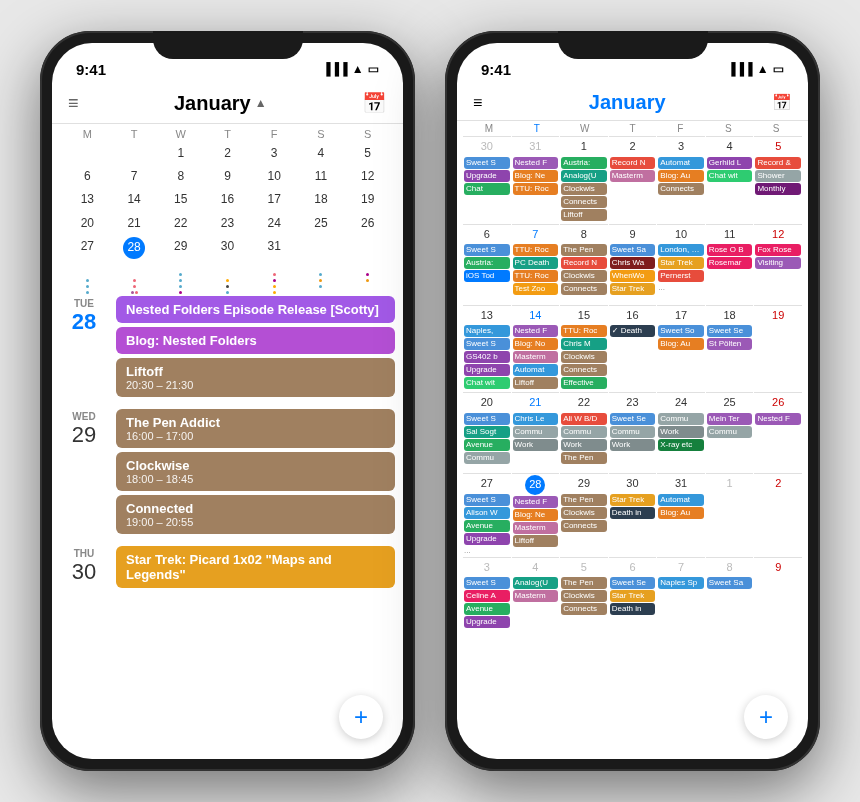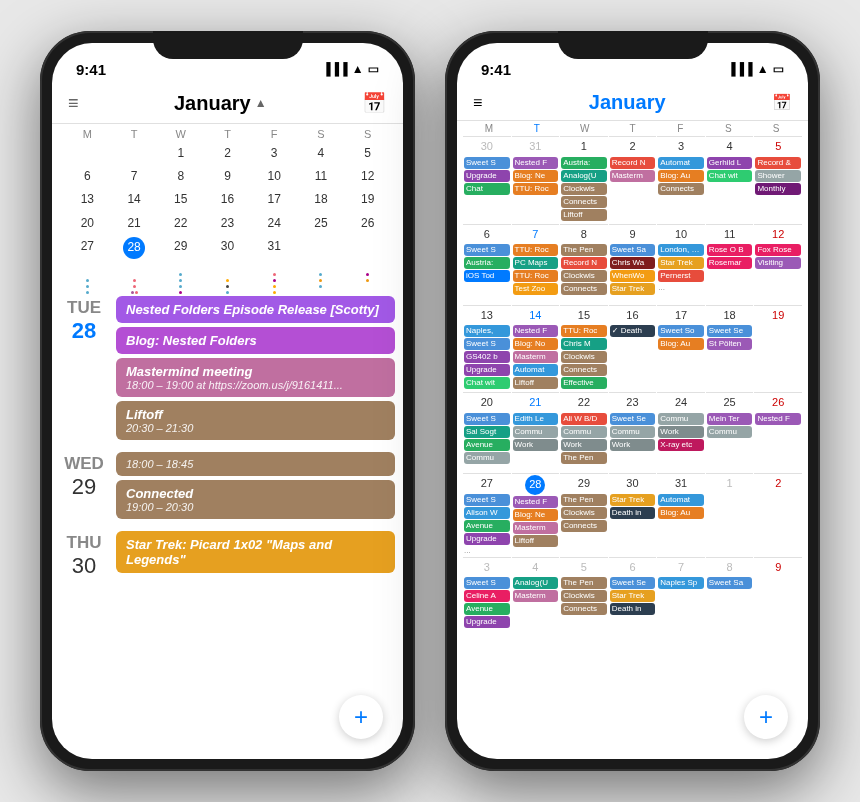--- a/index.html
+++ b/index.html
@@ -114,21 +114,21 @@
     .day-section {
       display: flex;
     }
     .day-label {
       width: 60px;
       min-width: 60px;
       padding: 8px 4px 8px 8px;
       text-align: center;
     }
     .day-label .day-name {
-      font-size: 17px;
+      font-size: 10px;
       color: #888;
       font-weight: 600;
       text-transform: uppercase;
     }
     .day-label .day-num {
       font-size: 22px;
       font-weight: 300;
       color: #333;
       line-height: 1.2;
     }
@@ -142,21 +142,20 @@
       display: flex;
       flex-direction: column;
       gap: 4px;
     }
     .event-block {
       border-radius: 6px;
       padding: 6px 10px;
       color: white;
       font-size: 13px;
       font-weight: 500;
-      font-style: italic;
     }
     .event-block .event-title { font-weight: 600; font-size: 13px; }
     .event-block .event-time { font-size: 11px; opacity: 0.9; }
 
     .fab {
       position: absolute;
       bottom: 20px;
       right: 20px;
       width: 44px;
       height: 44px;
@@ -387,43 +386,44 @@
               <div class="day-name">TUE</div>
               <div class="day-num today-num">28</div>
             </div>
             <div class="day-events">
               <div class="event-block" style="background:#a259e6;">
                 <div class="event-title">Nested Folders Episode Release [Scotty]</div>
               </div>
               <div class="event-block" style="background:#b44fd4;">
                 <div class="event-title">Blog: Nested Folders</div>
               </div>
-              <div class="event-block" style="background:#c06fa0;">
-                <div class="event-title">Mastermind meeting</div>
-                <div class="event-time">18:00 – 19:00 at https://zoom.us/j/9161411...</div>
-              </div>
               <div class="event-block" style="background:#a08060;">
                 <div class="event-title">Liftoff</div>
                 <div class="event-time">20:30 – 21:30</div>
               </div>
             </div>
           </div>
 
           <div class="day-section">
             <div class="day-label">
               <div class="day-name">WED</div>
               <div class="day-num">29</div>
             </div>
             <div class="day-events">
               <div class="event-block" style="background:#a08060;">
+                <div class="event-title">The Pen Addict</div>
+                <div class="event-time">16:00 – 17:00</div>
+              </div>
+              <div class="event-block" style="background:#a08060;">
+                <div class="event-title">Clockwise</div>
                 <div class="event-time">18:00 – 18:45</div>
               </div>
               <div class="event-block" style="background:#a08060;">
                 <div class="event-title">Connected</div>
-                <div class="event-time">19:00 – 20:30</div>
+                <div class="event-time">19:00 – 20:55</div>
               </div>
             </div>
           </div>
 
           <div class="day-section">
             <div class="day-label">
               <div class="day-name">THU</div>
               <div class="day-num">30</div>
             </div>
             <div class="day-events">
@@ -519,21 +519,21 @@
 
             <div class="month-cell">
               <div class="month-cell-num">6</div>
               <div class="month-event" style="background:#4a90d9">Sweet S</div>
               <div class="month-event" style="background:#27ae60">Austria:</div>
               <div class="month-event" style="background:#007aff">iOS Tod</div>
             </div>
             <div class="month-cell">
               <div class="month-cell-num" style="color:#007aff">7</div>
               <div class="month-event" style="background:#e67e22">TTU: Roc</div>
-              <div class="month-event" style="background:#16a085">PC Maps</div>
+              <div class="month-event" style="background:#16a085">PC Death</div>
               <div class="month-event" style="background:#e67e22">TTU: Roc</div>
               <div class="month-event" style="background:#f39c12">Test Zoo</div>
             </div>
             <div class="month-cell">
               <div class="month-cell-num">8</div>
               <div class="month-event" style="background:#a08060">The Pen</div>
               <div class="month-event" style="background:#e74c3c">Record N</div>
               <div class="month-event" style="background:#a08060">Clockwis</div>
               <div class="month-event" style="background:#a08060">Connects</div>
             </div>
@@ -606,42 +606,42 @@
 
             <div class="month-cell">
               <div class="month-cell-num">20</div>
               <div class="month-event" style="background:#4a90d9">Sweet S</div>
               <div class="month-event" style="background:#16a085">Sal Sogt</div>
               <div class="month-event" style="background:#27ae60">Avenue</div>
               <div class="month-event" style="background:#95a5a6">Commu</div>
             </div>
             <div class="month-cell">
               <div class="month-cell-num" style="color:#007aff">21</div>
-              <div class="month-event" style="background:#3498db">Edith Le</div>
+              <div class="month-event" style="background:#3498db">Chris Le</div>
               <div class="month-event" style="background:#95a5a6">Commu</div>
               <div class="month-event" style="background:#7f8c8d">Work</div>
             </div>
             <div class="month-cell">
               <div class="month-cell-num">22</div>
               <div class="month-event" style="background:#e74c3c">Ali W B/D</div>
               <div class="month-event" style="background:#95a5a6">Commu</div>
               <div class="month-event" style="background:#7f8c8d">Work</div>
               <div class="month-event" style="background:#a08060">The Pen</div>
             </div>
             <div class="month-cell">
               <div class="month-cell-num">23</div>
               <div class="month-event" style="background:#4a90d9">Sweet Se</div>
               <div class="month-event" style="background:#95a5a6">Commu</div>
               <div class="month-event" style="background:#7f8c8d">Work</div>
             </div>
             <div class="month-cell">
               <div class="month-cell-num">24</div>
               <div class="month-event" style="background:#95a5a6">Commu</div>
               <div class="month-event" style="background:#7f8c8d">Work</div>
-              <div class="month-event" style="background:#be185d">X-ray etc</div>
+              <div class="month-event" style="background:#15803d">X-ray etc</div>
             </div>
             <div class="month-cell">
               <div class="month-cell-num">25</div>
               <div class="month-event" style="background:#9b59b6">Mein Ter</div>
               <div class="month-event" style="background:#95a5a6">Commu</div>
             </div>
             <div class="month-cell">
               <div class="month-cell-num sunday">26</div>
               <div class="month-event" style="background:#9b59b6">Nested F</div>
             </div>

